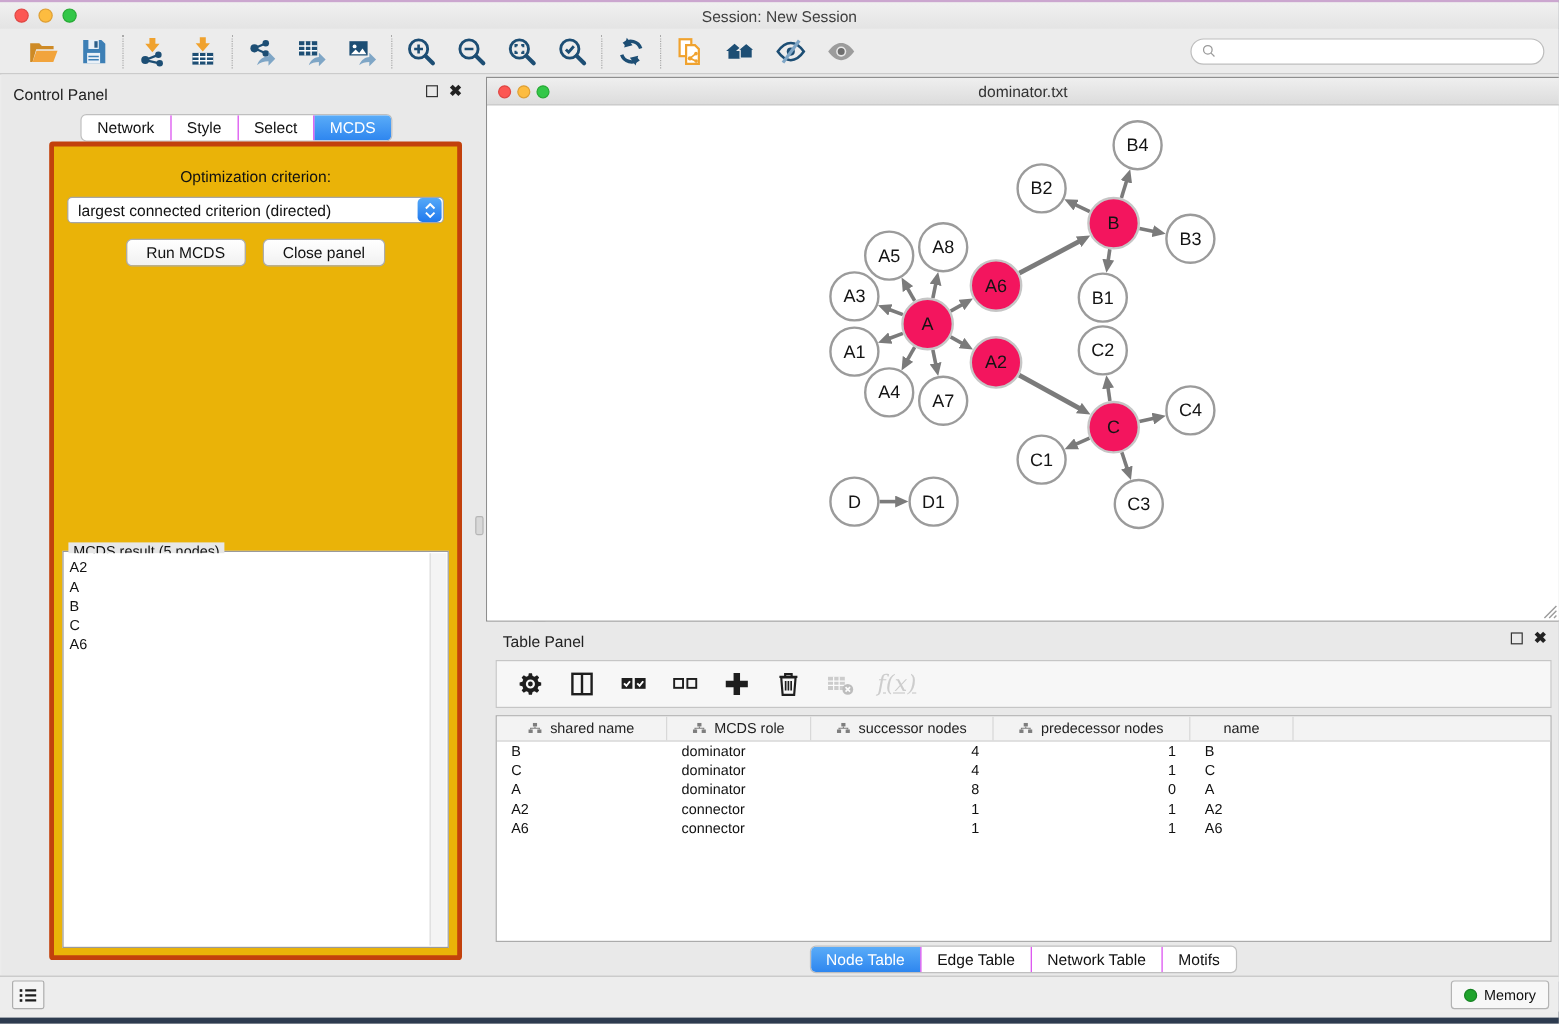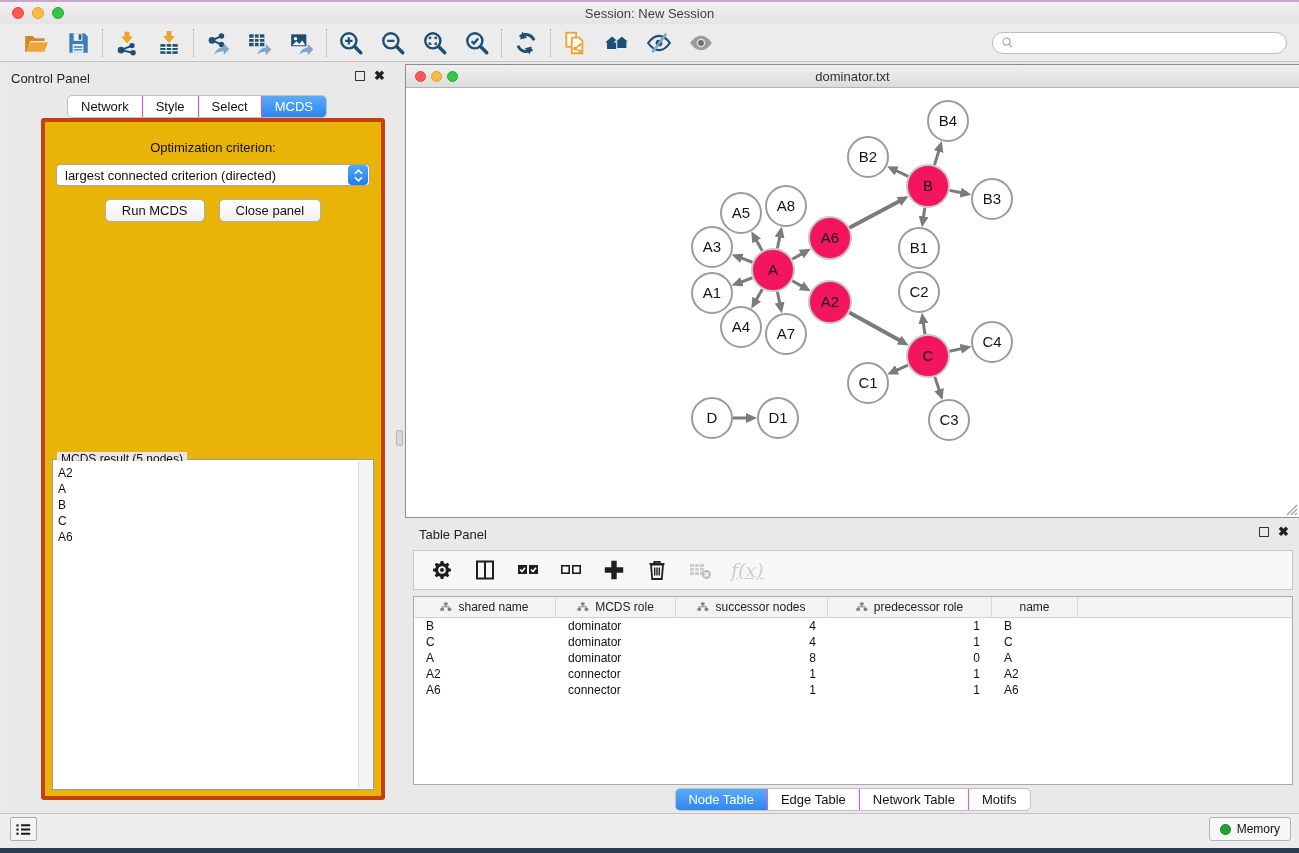--- a/index.html
+++ b/index.html
@@ -529,21 +529,21 @@
             </div>
             <div class="tp-hcell" style="width: 164px;">
               <svg viewBox="0 0 13 11">
                 <g fill="#7E7E7E">
                   <rect x="4.4" y="0.5" width="3.8" height="3.2"></rect>
                   <rect x="0.4" y="6.5" width="3.8" height="3.2"></rect>
                   <rect x="8.4" y="6.5" width="3.8" height="3.2"></rect>
                 </g>
                 <path d="M6.3 3.7v1.6M2.3 6.5V5.3h8v1.2" stroke="#7E7E7E" fill="none"></path>
               </svg>
-              <span>predecessor role</span>
+              <span>predecessor nodes</span>
             </div>
             <div class="tp-hcell" style="width: 86px;">
               <span>name</span>
             </div>
           </div>
         <div class="tp-body">
             <div class="tp-row">
               <div class="tp-cell" style="width: 142px; text-align: left;">B</div>
               <div class="tp-cell" style="width: 120px; text-align: left;">dominator</div>
               <div class="tp-cell" style="width: 152px; text-align: right;">4</div>

